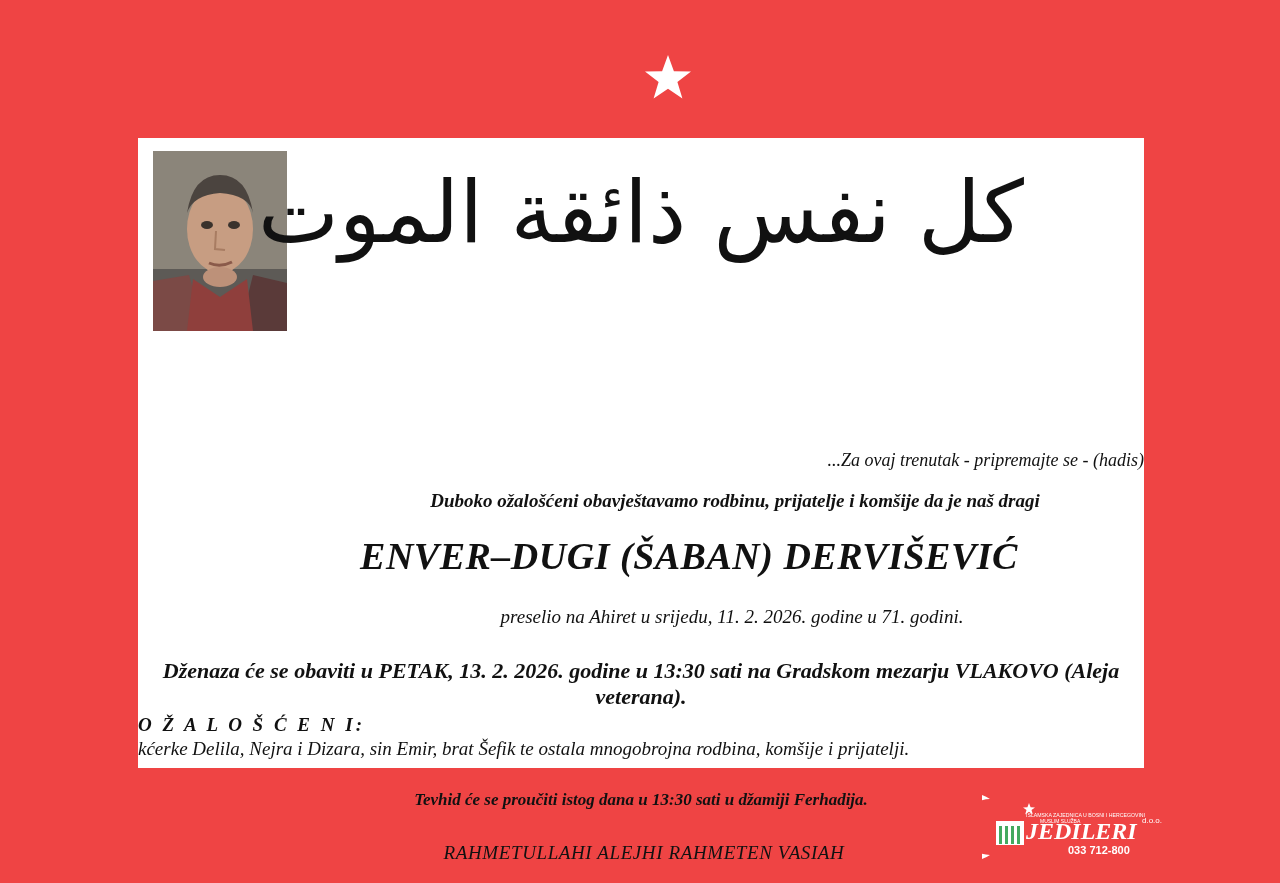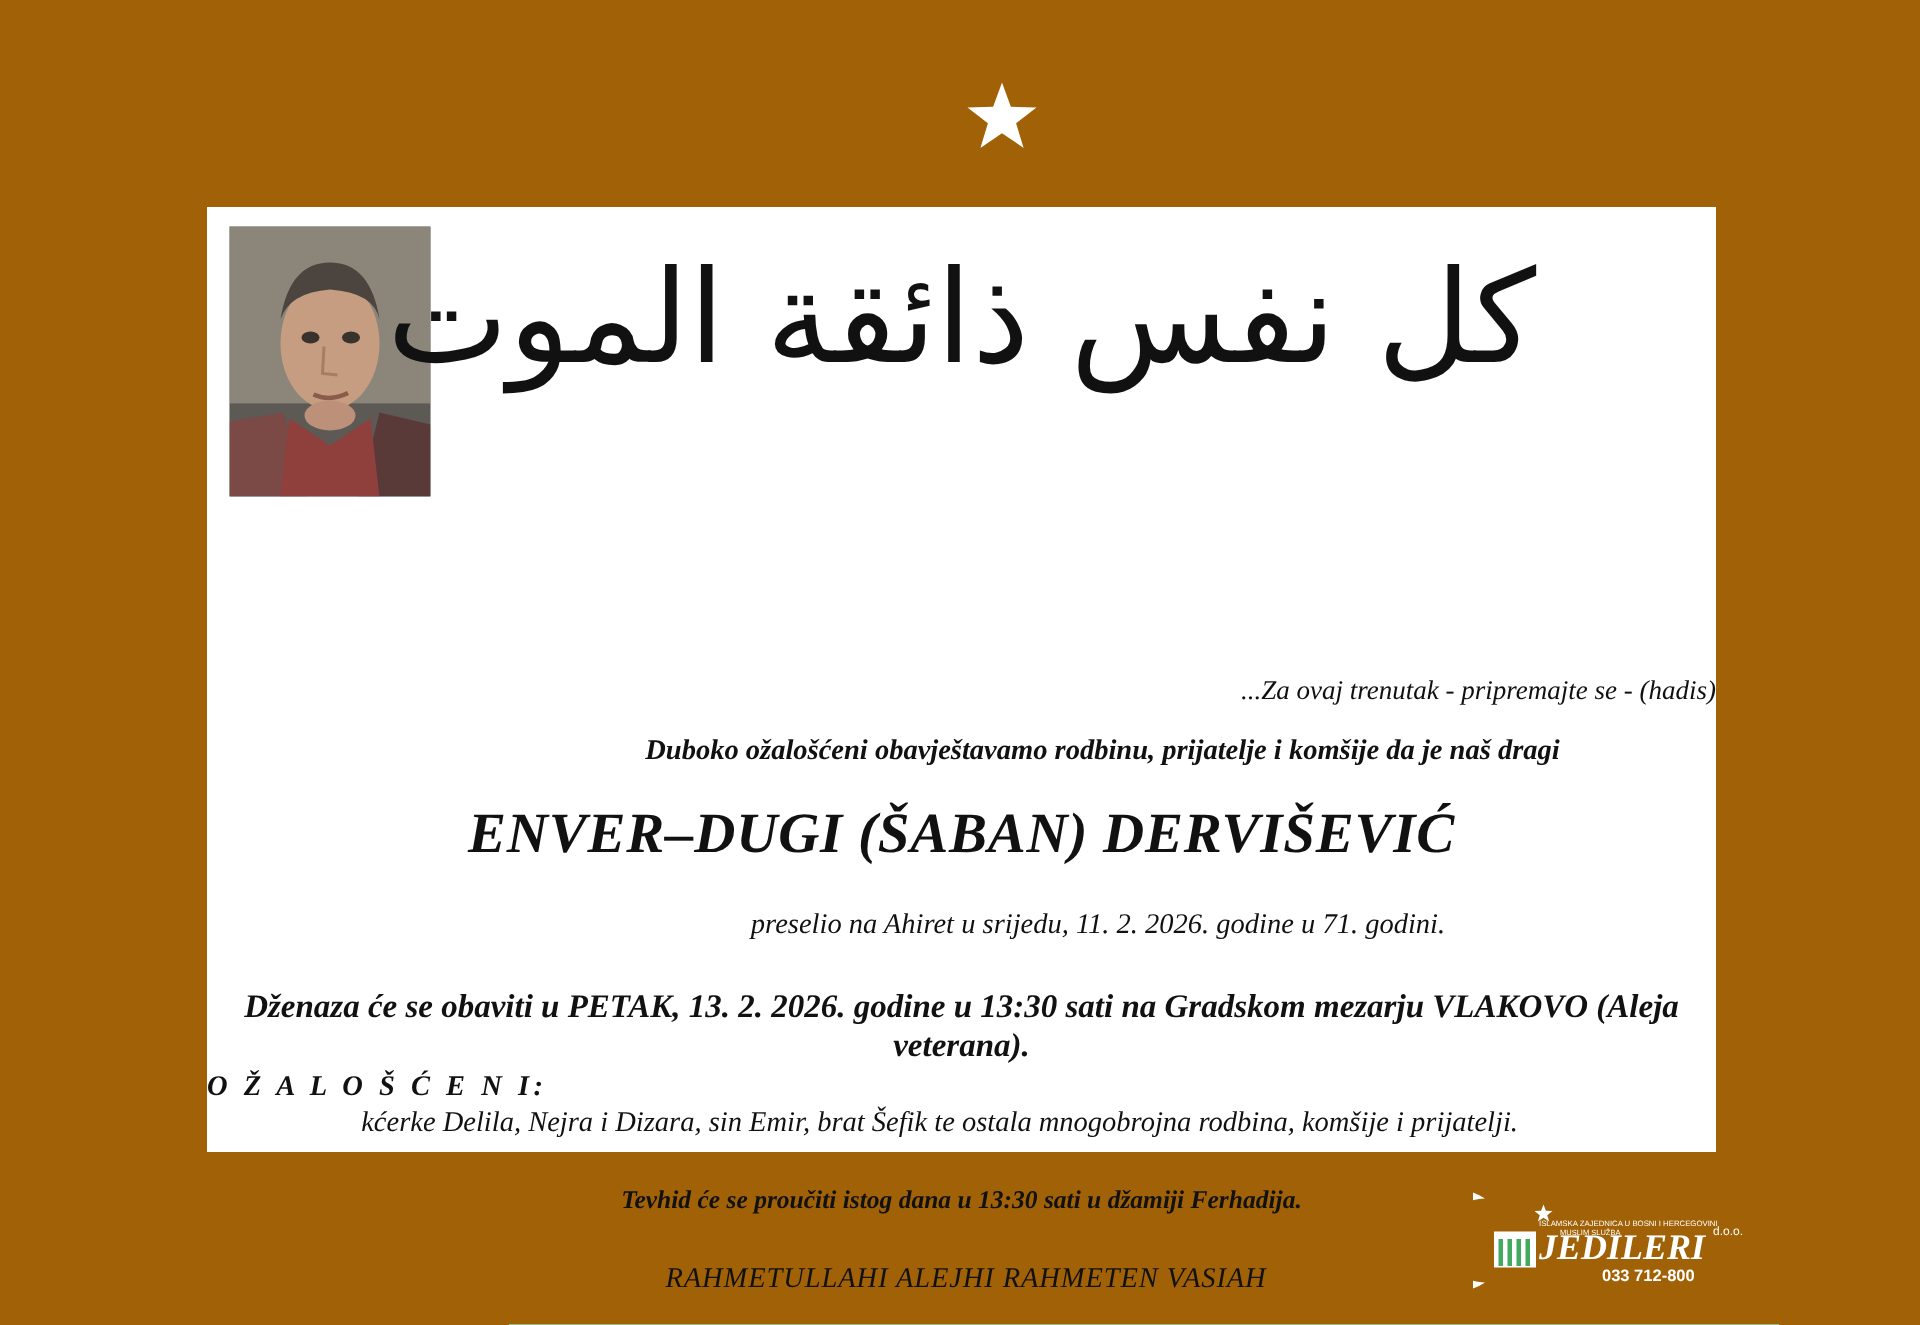--- a/index.html
+++ b/index.html
@@ -11,21 +11,21 @@
     height: 883px;
     background: #43a95f;
     font-family: "Liberation Serif", serif;
     overflow: hidden;
     position: relative;
   }
   .page {
     position: relative;
     width: 1280px;
     height: 883px;
-    background: #a16207;
+    background: #ef4444;
     box-sizing: border-box;
   }
   
   .emblem {
     position: absolute;
     top: 14px;
     left: 0;
     width: 1280px;
     height: 110px;
     display: flex;
@@ -101,20 +101,21 @@
     position: absolute;
     left: 0;
     top: 396px;
     width: 1006px;
     text-align: center;
     font-style: italic;
     font-weight: bold;
     font-size: 38px;
     letter-spacing: 0.5px;
     color: #111111;
+    padding-left: 48px;
   }
 
   .passed {
     position: absolute;
     left: 0;
     top: 468px;
     width: 1188px;
     text-align: center;
     font-style: italic;
     font-size: 19px;
@@ -144,21 +145,21 @@
     font-size: 19px;
     letter-spacing: 3px;
     color: #111111;
   }
 
   .mourners-list {
     position: absolute;
     left: 0;
     top: 600px;
     width: 874px;
-    text-align: right;
+    text-align: left;
     font-style: italic;
     font-size: 19px;
     color: #111111;
   }
 
   .tevhid {
     position: absolute;
     left: 0;
     top: 652px;
     width: 1006px;

